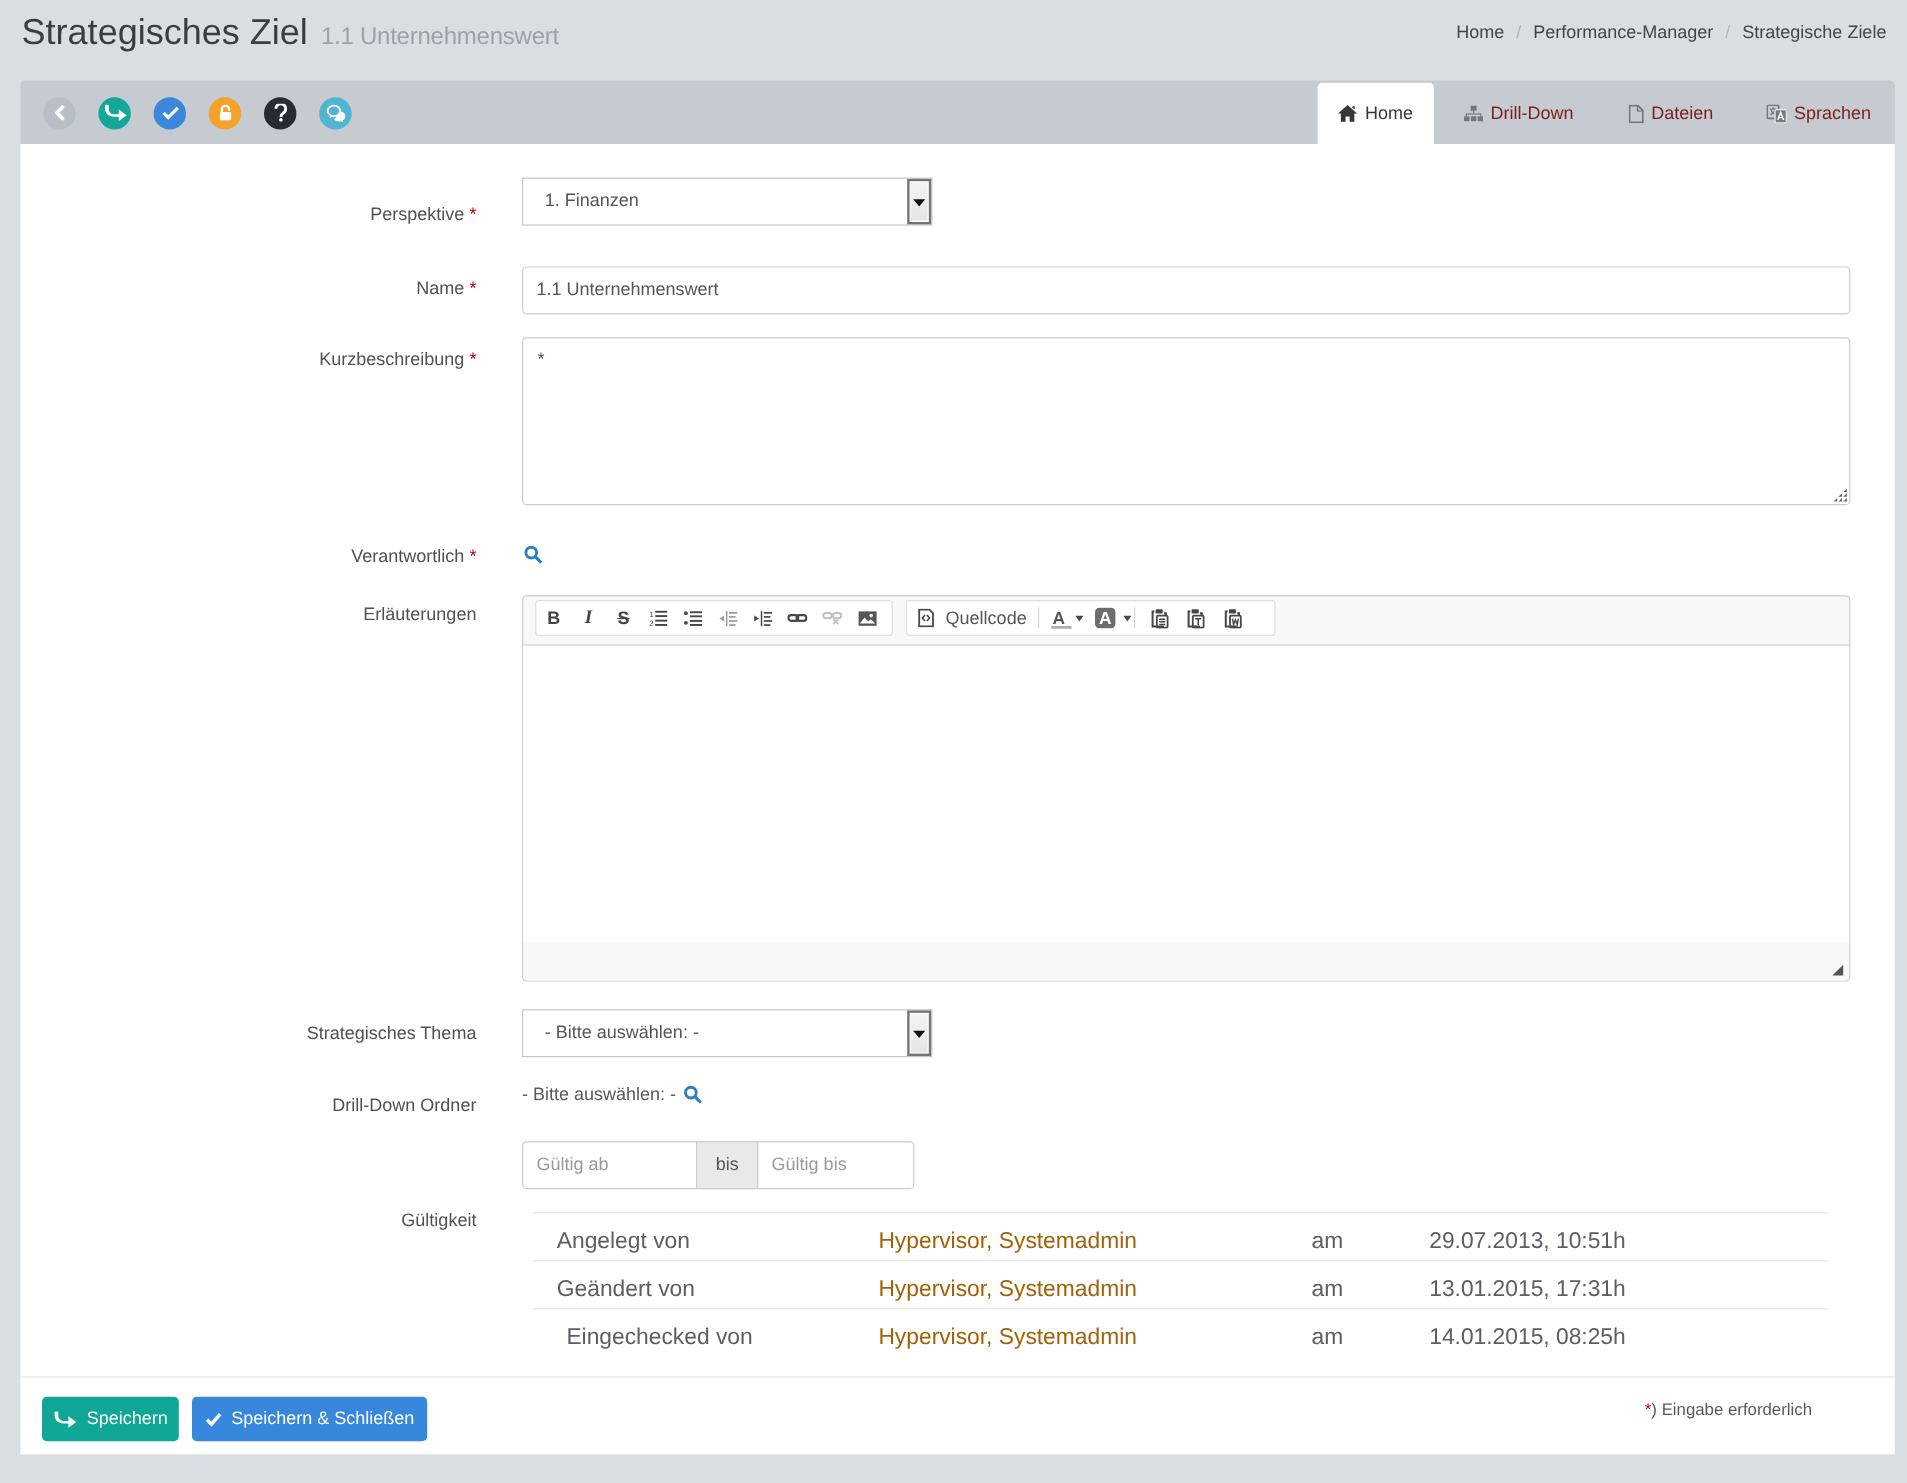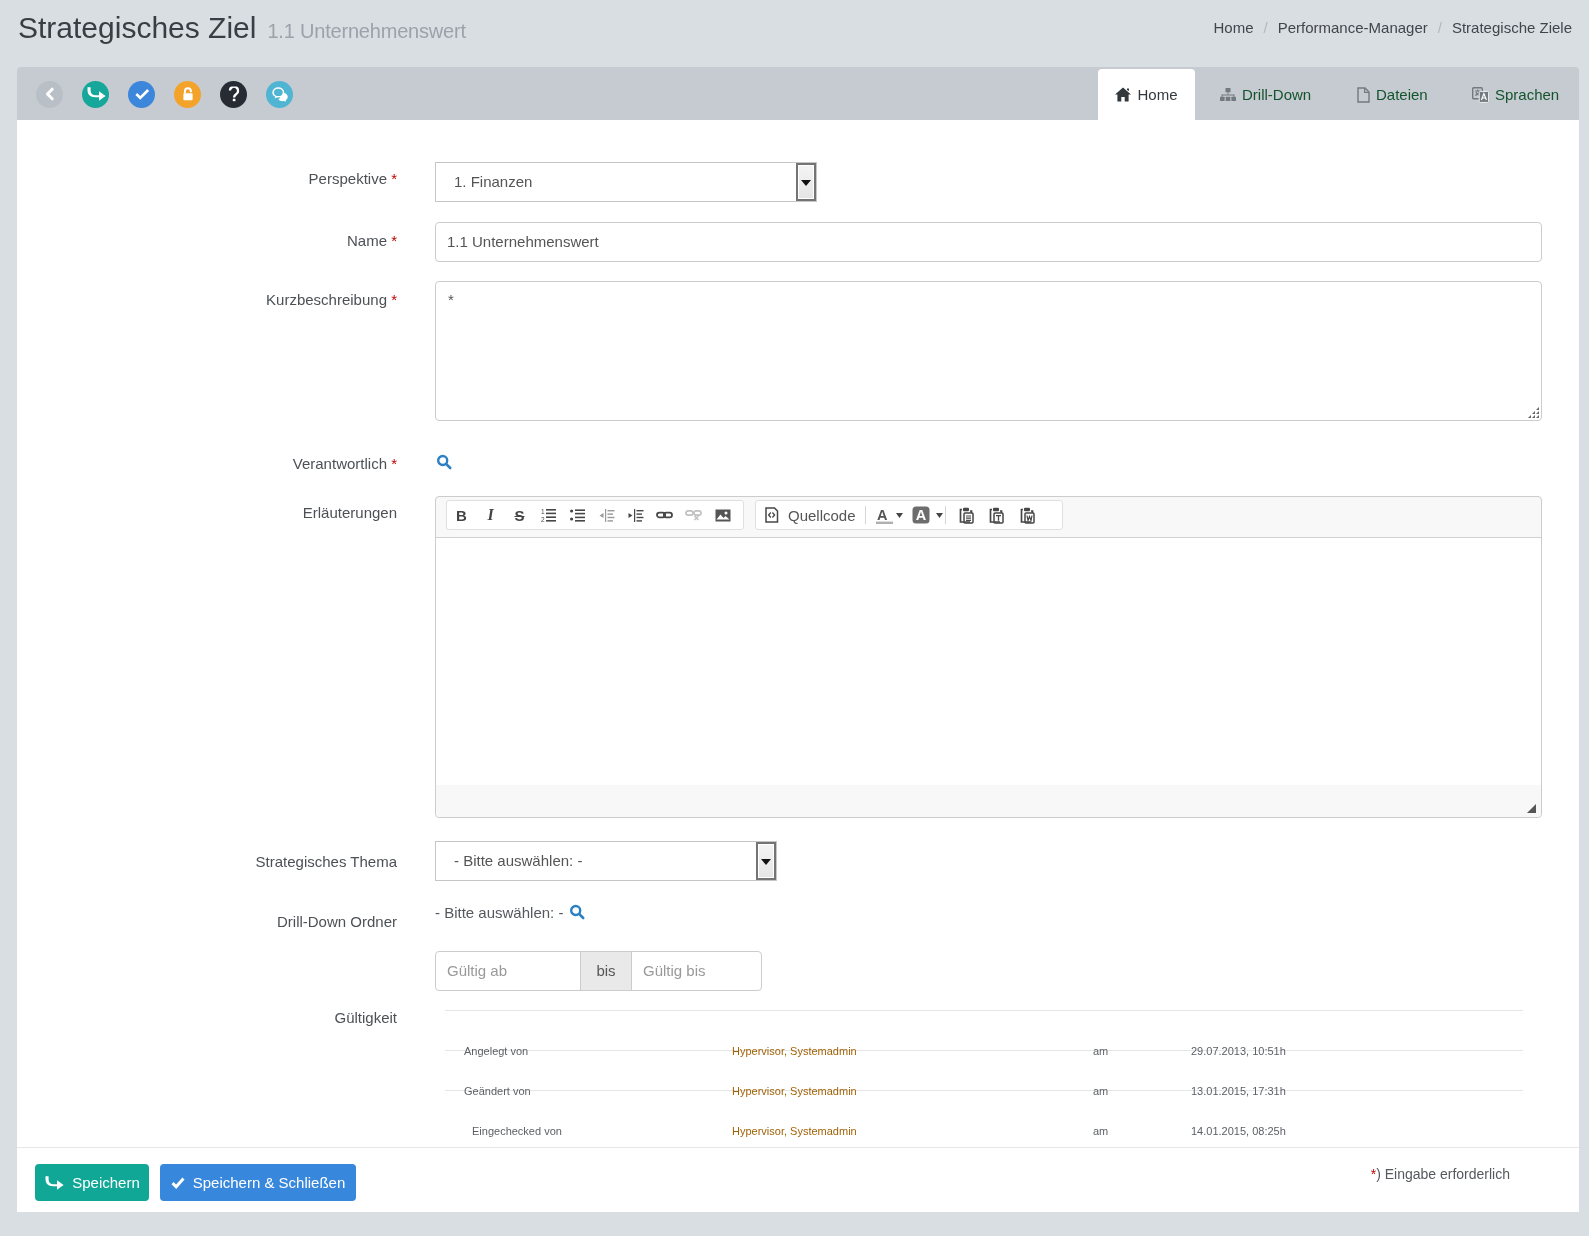--- a/index.html
+++ b/index.html
@@ -10,33 +10,33 @@
   .ptitle { left:18px; top:11px; font-size:30px; color:#383e44; }
   .psub { font-size:20px; color:#9ba2a9; letter-spacing:-0.2px; margin-left:11px; }
   .crumbs { top:19px; right:17px; font-size:15px; color:#40464c; }
   .crumbs .sep { color:#b2b8be; padding:0 10px; }
   .panel { left:17px; top:67px; width:1562px; height:1145px; }
   .tbar { left:0; top:0; width:1562px; height:53px; background:#c5cbd0; border-radius:4px 4px 0 0; }
   .content { left:0; top:53px; width:1562px; height:1027px; background:#fff; }
   .footer { left:0; top:1080px; width:1562px; height:65px; background:#fff; border-top:1px solid #e7e7e7; }
   .circ { position:absolute; top:13.5px; width:27px; height:27px; border-radius:50%; }
   .circ svg { position:absolute; left:50%; top:50%; transform:translate(-50%,-50%); }
-  .tab { position:absolute; top:2px; height:51px; font-size:15px; color:#14532d; display:flex; align-items:center; gap:6px; }
+  .tab { position:absolute; top:2px; height:51px; font-size:15px; color:#7f1d1d; display:flex; align-items:center; gap:6px; }
   .tab.active { background:#fff; border-radius:4px 4px 0 0; color:#33383d; }
   .lbl { position:absolute; width:380px; text-align:right; font-size:15px; color:#4d5156;padding-left:16px; }
   .req { color:#c00000; }
   .inp { position:absolute; background:#fff; border:1px solid #ccc; border-radius:4px; font-size:15px; color:#555; }
   .ph { color:#999; }
   .sel { position:absolute; background:#fff; border:1px solid #c6c6c6; font-size:15px; color:#555; }
   .selbtn { position:absolute; right:0; top:0; width:20px; height:38px; border:2px solid #747474; background:#fff; }
   .selbtn .fill { position:absolute; left:1px; top:1px; right:1px; bottom:1px; background:linear-gradient(#f4f4f4,#e5e5e5); }
   .selbtn .tri { position:absolute; left:3px; top:15px; width:0; height:0; border-left:5px solid transparent; border-right:5px solid transparent; border-top:6px solid #111; }
   .link { color:#3e8ccb; }
   .tline { position:absolute; left:445px; width:1078px; height:1px; background:#e6e6e6; }
-  .trow { position:absolute; font-size:11px; color:#5b5f64;margin-top:21px; }
+  .trow { position:absolute; font-size:19px; color:#5b5f64; }
   .trow.link { color:#a16207; }
   .btn { position:absolute; height:37px; border-radius:4px; color:#fff; font-size:15px; display:flex; align-items:center; justify-content:center; gap:8px; }
   
   .cke { left:435px; top:496px; width:1107px; height:322px; border:1px solid #ccc; border-radius:4px; background:#f8f8f8; }
   .ckegrp { position:absolute; top:500px; height:30px; background:#fff; border:1px solid #e0e0e0; border-radius:3px; display:flex; align-items:center; }
   .ckebody { left:436px; top:537px; width:1105px; height:248px; background:#fff; border-top:1px solid #d1d1d1; }
   .ckefoot { left:436px; top:785px; width:1105px; height:32px; background:#f8f8f8; border-radius:0 0 4px 4px; }
   .cbtn { width:29px; text-align:center; flex:none; display:flex; justify-content:center; align-items:center; height:100%; }
   .ckesep { width:1px; height:18px; background:#d5d5d5; margin:0 3px; flex:none; }
 </style>
@@ -116,21 +116,21 @@
           <path d="M9.4 13 L11.9 6.6 L14.4 13 M10.3 11 L13.5 11" fill="none" stroke="#fff" stroke-width="1.2"></path>
         </svg>
         <span>Sprachen</span>
       </div>
     </div>
     <div class="abs content"></div>
     <div class="abs footer"></div>
   </div>
 
   <div class="lbl" style="left:17px; top:170px;">Perspektive <span class="req">*</span></div>
-  <div class="sel" style="left:435px; top:162px; width:382px; height:40px; line-height:38px; padding-left:18px;">1. Finanzen
+  <div class="sel" style="left:435px; top:148px; width:342px; height:40px; line-height:38px; padding-left:18px;">1. Finanzen
     <div class="selbtn">
       <div class="fill"></div>
       <div class="tri"></div>
     </div>
   </div>
 
   <div class="lbl" style="left:17px; top:232px;">Name <span class="req">*</span></div>
   <div class="inp" style="left:435px; top:222px; width:1107px; height:40px; line-height:38px; padding-left:11px;">1.1 Unternehmenswert</div>
 
   <div class="lbl" style="left:17px; top:291px;">Kurzbeschreibung <span class="req">*</span></div>

